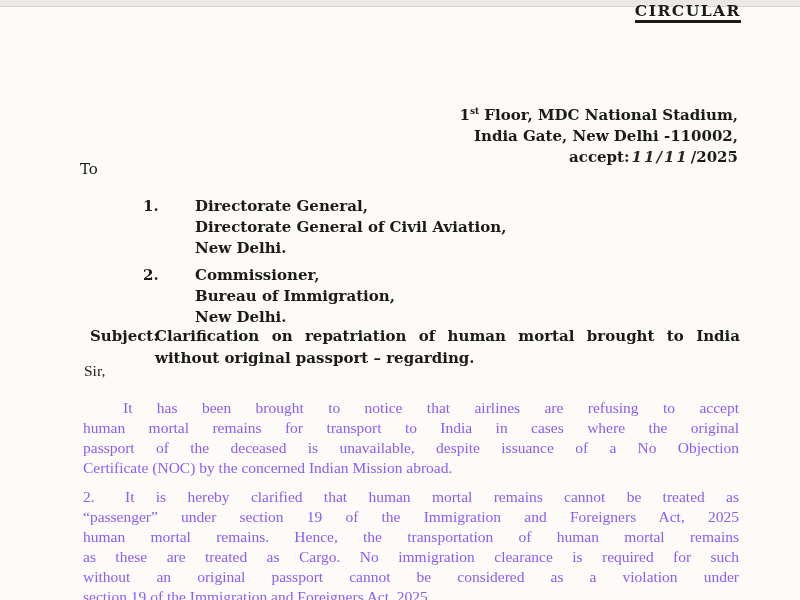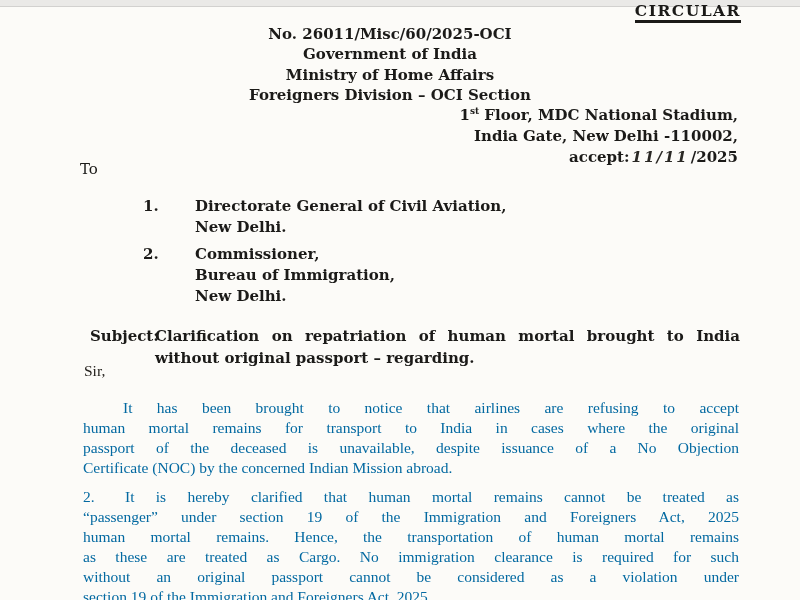--- a/index.html
+++ b/index.html
@@ -52,55 +52,50 @@
     font-family:"DejaVu Serif", serif;font-weight:bold;font-size:15px;
     line-height:22px;color:#1b1a18;
   }
   .subj-label{width:65px;flex:0 0 65px;}
   .subj-text{width:585px;}
 
   .salutation{position:absolute;top:362px;left:84px;font-size:15.5px;}
 
   
   .para{position:absolute;left:83px;width:656px;font-size:15.5px;
-    line-height:20px;color:#0369a1;}
+    line-height:20px;color:#8b5cf6;}
   .para1{top:398px;}
   .para2{top:487px;}
   .jline{text-align:justify;text-align-last:justify;}
   .lline{text-align:left;}
   .indent{text-indent:40px;}
   .pnum{display:inline-block;width:42px;text-indent:0;}
 </style>
 </head>
 <body>
 
 <div class="page">
   <div class="top-band"></div>
 
   <div class="circular-tag">CIRCULAR</div>
 
-  <div class="letterhead">
-    <div>No. 26011/Misc/60/2025-OCI</div>
-    <div>Government of India</div>
-    <div>Ministry of Home Affairs</div>
-    <div>Foreigners Division – OCI Section</div>
-  </div>
 
   <div class="address">
     <div><span>1</span><sup>st</sup><span> Floor, MDC National Stadium,</span></div>
     <div>India Gate, New Delhi -110002,</div>
     <div><span>accept:</span><span class="hand">11/11</span><span>/2025</span></div>
   </div>
 
   <div class="to">To</div>
 
   <div class="addressees">
     <div class="addr-item">
       <div class="addr-num">1.</div>
       <div class="addr-lines">
+        <div>Directorate General,</div>
         <div>Directorate General of Civil Aviation,</div>
         <div>New Delhi.</div>
       </div>
     </div>
     <div class="addr-item">
       <div class="addr-num">2.</div>
       <div class="addr-lines">
         <div>Commissioner,</div>
         <div>Bureau of Immigration,</div>
         <div>New Delhi.</div>

